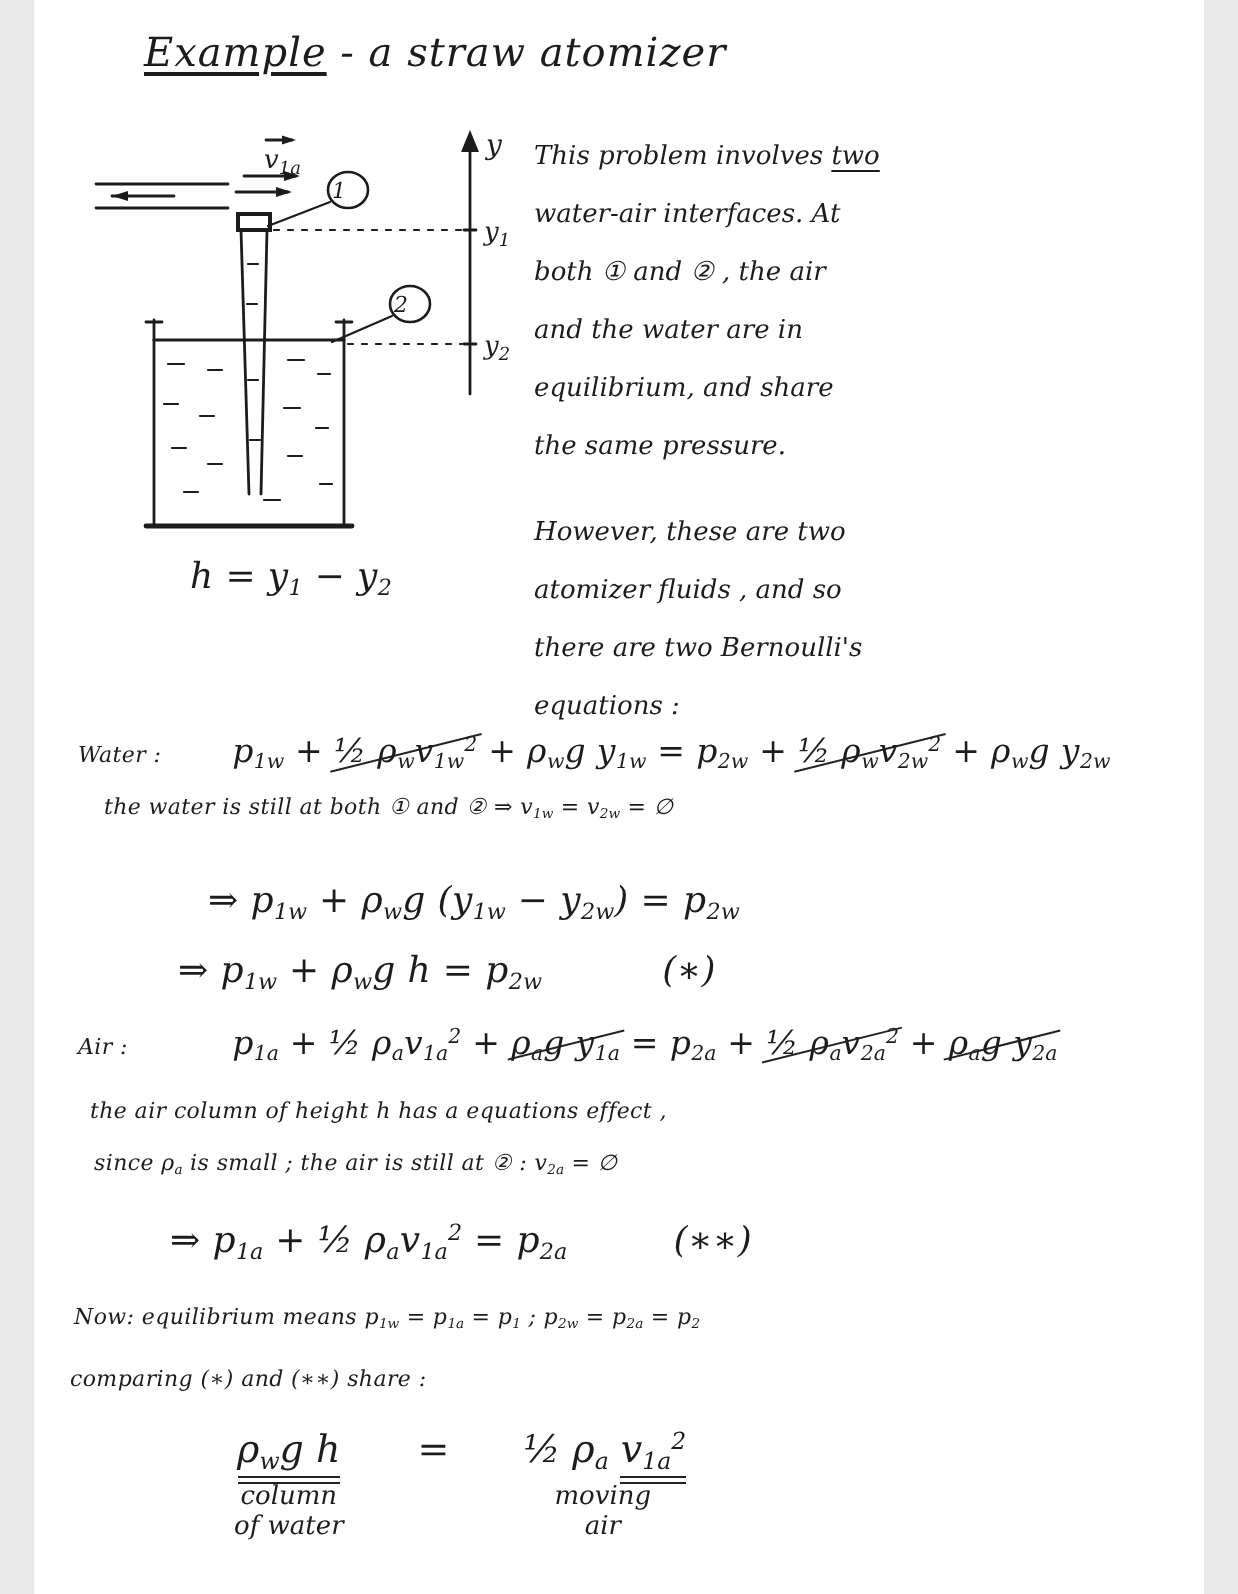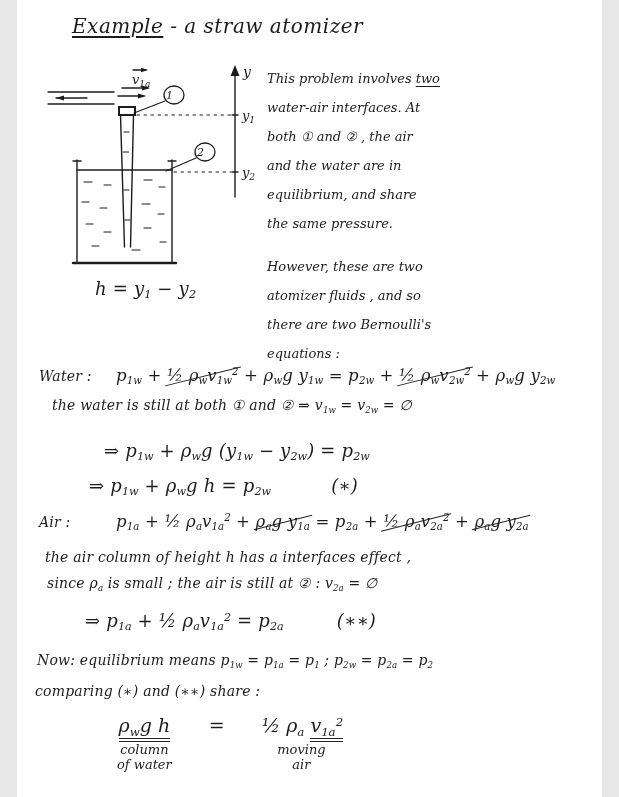--- a/index.html
+++ b/index.html
@@ -4,21 +4,21 @@
 <style>
   html,body{margin:0;padding:0;background:#e8e8e8;}
   .page{
     position:relative;width:585px;height:797px;background:#ffffff;
     font-family:"DejaVu Serif", serif;font-style:italic;color:#1c1c1c;
     overflow:hidden;margin:0 auto;
   }
   .abs{position:absolute;white-space:nowrap;}
   .title{font-size:20px;letter-spacing:.5px;}
   .title u{text-underline-offset:3px;}
-  .hw{font-size:14px;letter-spacing:.2px;}
+  .hw{font-size:11px;letter-spacing:.2px;}
   .line{line-height:29px;font-size:13px;}
   .eq{font-size:16.5px;letter-spacing:.2px;}
   .eq-lg{font-size:18px;}
   sub{font-size:.62em;vertical-align:-.3em;letter-spacing:0;}
   sup{font-size:.62em;vertical-align:.55em;letter-spacing:0;}
   u{text-underline-offset:3px;}
   .st{position:relative;display:inline-block;}
   .st::after{
     content:'';position:absolute;left:-3px;right:-3px;top:48%;
     border-top:1.6px solid #222;transform:rotate(-14deg);
@@ -163,21 +163,21 @@
   <div class="abs eq eq-lg" style="left:75px;top:440px;margin-left:12px;">⇒  p<sub>1w</sub> + ρ<sub>w</sub>g (y<sub>1w</sub> − y<sub>2w</sub>)  =  p<sub>2w</sub></div>
   <div class="abs" style="left:72px;top:475px;">
     <span class="eq eq-lg">⇒  p<sub>1w</sub> + ρ<sub>w</sub>g h   =   p<sub>2w</sub></span>
     <span class="eq eq-lg tag" style="margin-left:55px;">(∗)</span>
   </div>
 
   <div class="abs" style="left:22px;top:512px;">
     <span class="hw lab" style="width:72px;">Air :</span>
     <span class="eq">p<sub>1a</sub> + ½ ρ<sub>a</sub>v<sub>1a</sub><sup>2</sup> + <span class="st">ρ<sub>a</sub>g y<sub>1a</sub></span>  =  p<sub>2a</sub> + <span class="st">½ ρ<sub>a</sub>v<sub>2a</sub><sup>2</sup></span> + <span class="st">ρ<sub>a</sub>g y<sub>2a</sub></span></span>
   </div>
-  <div class="abs hw" style="left:28px;top:549px;">the air column of height h has a interfaces effect ,</div>
+  <div class="abs hw" style="left:28px;top:549px;">the air column of height h has a equations effect ,</div>
   <div class="abs hw" style="left:30px;top:575px;">since ρ<sub>a</sub> is small ;  the air is still at ② :  v<sub>2a</sub> = ∅</div>
   <div class="abs" style="left:68px;top:610px;">
     <span class="eq eq-lg">⇒   p<sub>1a</sub> + ½ ρ<sub>a</sub>v<sub>1a</sub><sup>2</sup>   =   p<sub>2a</sub></span>
     <span class="eq eq-lg tag" style="margin-left:48px;">(∗∗)</span>
   </div>
 
   <div class="abs hw" style="left:20px;top:652px;">Now:  equilibrium  means   p<sub>1w</sub> = p<sub>1a</sub> = p<sub>1</sub> ;   p<sub>2w</sub> = p<sub>2a</sub> = p<sub>2</sub></div>
   <div class="abs hw" style="left:18px;top:683px;">comparing  (∗)  and  (∗∗)  share :</div>
 
   <div class="abs final-row" style="left:100px;top:714px;gap:37px;">

